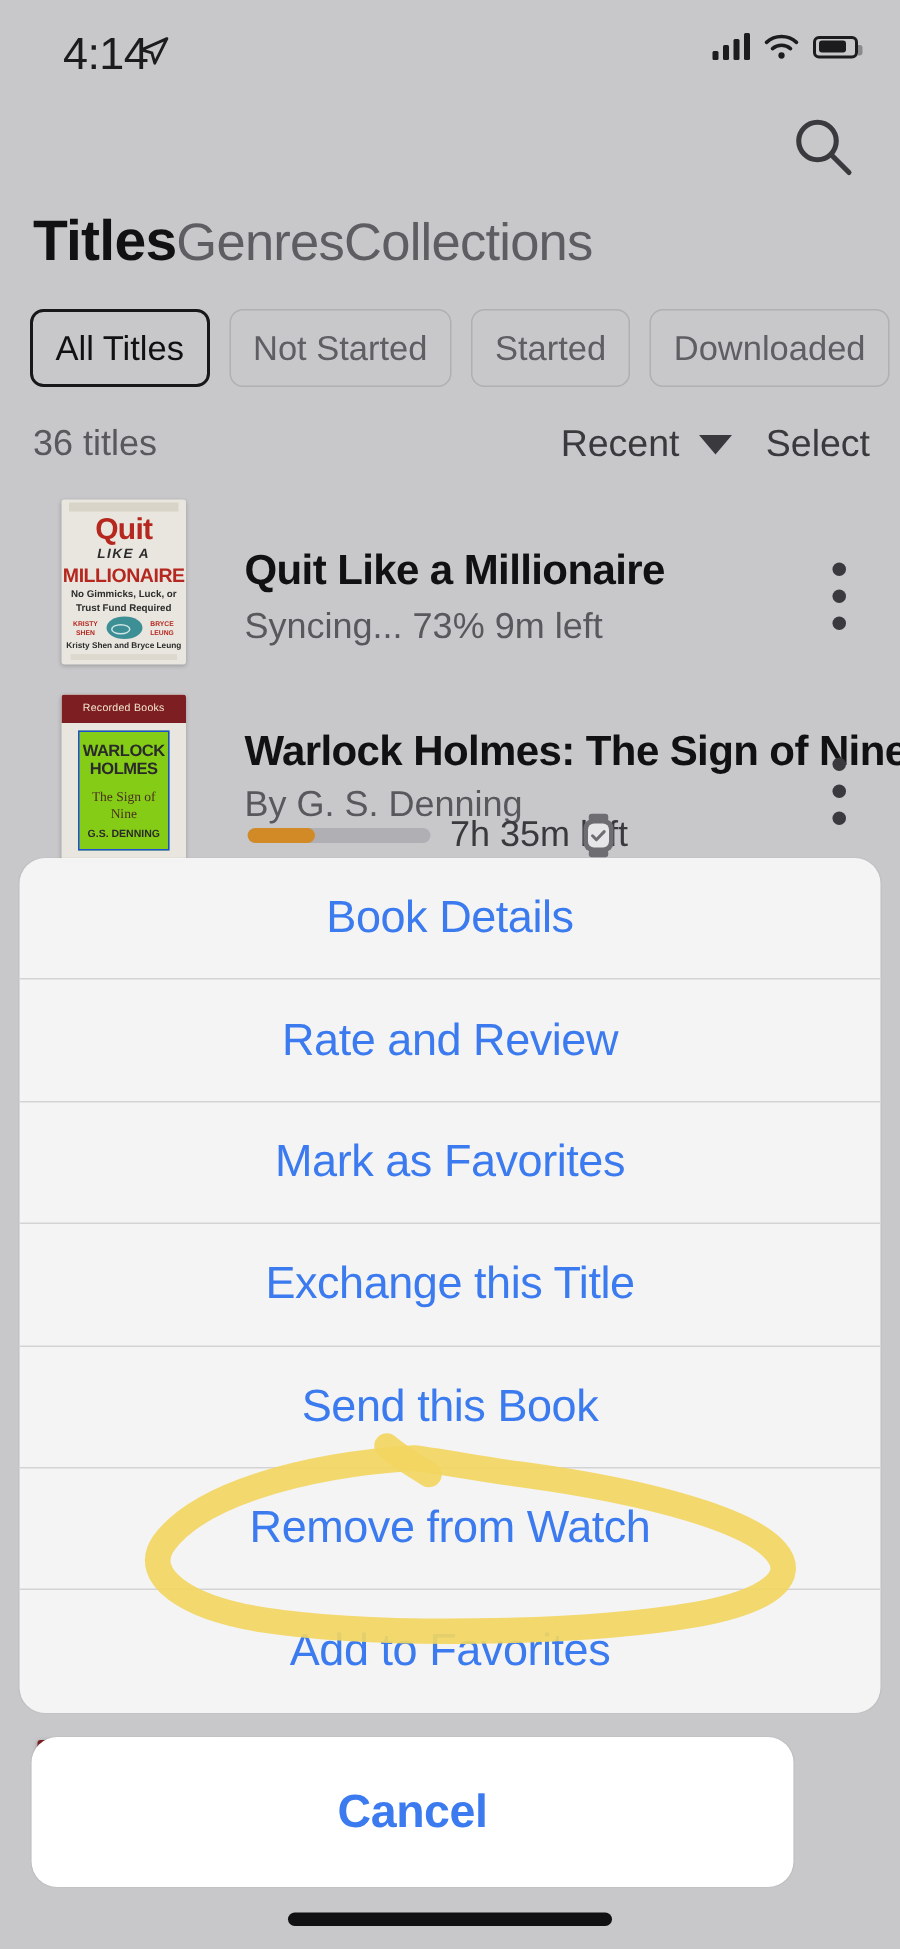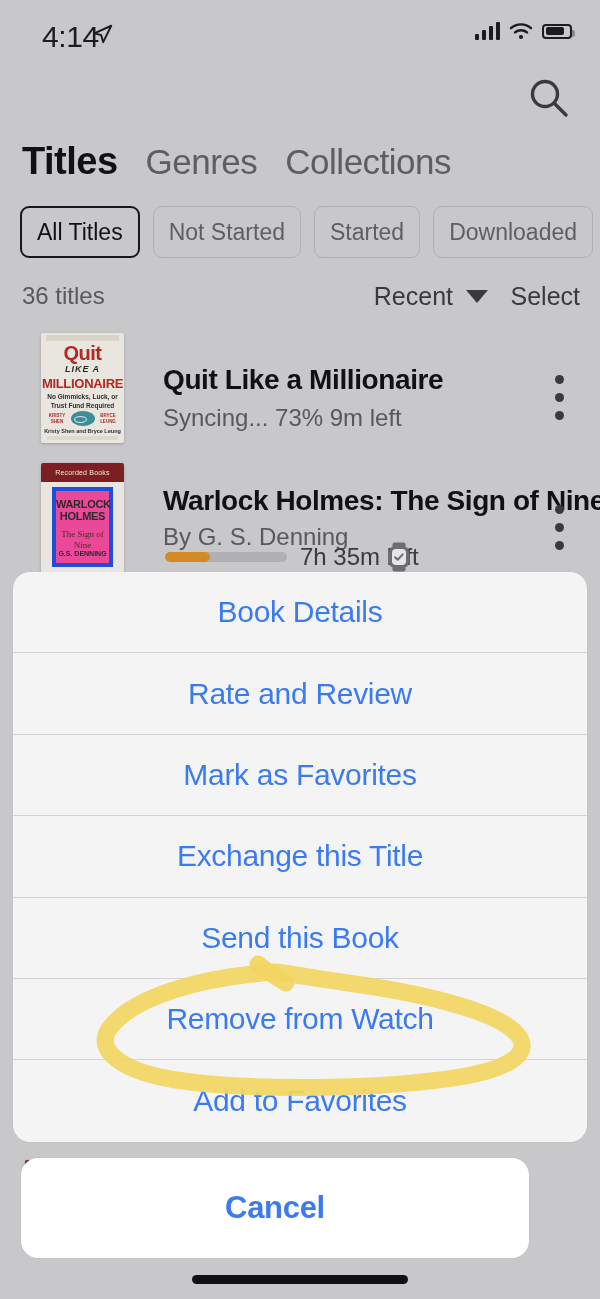--- a/index.html
+++ b/index.html
@@ -28,21 +28,21 @@
   .sig i:nth-child(1){ height:6px; } .sig i:nth-child(2){ height:10px; }
   .sig i:nth-child(3){ height:14px; } .sig i:nth-child(4){ height:18px; }
   .batt { position:relative; width:30px; height:15px; border:2px solid #1c1c1e; border-radius:4px; }
   .batt::after { content:""; position:absolute; right:-5px; top:4px; width:3px; height:7px; background:#8a8a8e; border-radius:0 2px 2px 0; }
   .batt i { position:absolute; left:1.5px; top:1.5px; bottom:1.5px; width:72%; background:#1c1c1e; border-radius:2px; }
 
   
   .search-btn { position:absolute; right:27px; top:74px; width:48px; height:48px; }
 
   
-  .navtabs { position:absolute; left:22px; top:140px; display:flex; align-items:baseline; gap:28px; }
+  .navtabs { position:absolute; left:22px; top:140px; display:flex; align-items:baseline; }
   .navtab { font-size:35px; color:#5d5d62; letter-spacing:-0.5px; white-space:nowrap; }
   .navtab.active { font-size:38px; font-weight:700; color:#111113; }
 
   
   .chips { position:absolute; left:20px; top:206px; display:flex; gap:13px; width:620px; }
   .chip {
     height:52px; padding:0 15px; display:flex; align-items:center;
     border:1.6px solid #b0b0b4; border-radius:9px;
     font-size:23px; color:#5e5e63; white-space:nowrap; background:transparent;
   }
@@ -78,21 +78,21 @@
   .cov-quit .globe::after { content:""; position:absolute; left:3px; top:5px; width:11px; height:5px; border:1px solid #cfe5e6; border-radius:50%; }
   .cov-quit .q5 { position:absolute; top:95px; left:0; right:0; text-align:center; font-size:5.5px; font-weight:700; color:#2c2c2c; }
   .cov-quit .q6 { position:absolute; top:103px; left:6px; right:6px; height:4px; background:#ddd9cf; }
 
   
   .cov-warlock { position:relative; background:
       repeating-linear-gradient(45deg,#c9721f 0 5px,#b4611a 5px 10px),
       #c2701e; }
   .cov-warlock .w-top { position:absolute; top:0; left:0; right:0; height:19px; background:#7d1f22; display:flex; align-items:center; justify-content:center; }
   .cov-warlock .w-top span { font-size:7px; color:#f4e7cf; letter-spacing:0.2px; }
-  .cov-warlock .w-mid { position:absolute; top:24px; left:11px; right:11px; bottom:6px; background:#ec4899; border:4px solid #1d4ed8; }
+  .cov-warlock .w-mid { position:absolute; top:24px; left:11px; right:11px; bottom:6px; background:#84cc16; border:1px solid #1d4ed8; }
   .cov-warlock .w1 { position:absolute; top:8px; left:0; right:0; text-align:center; font-size:11px; font-weight:700; color:#2a2a2a; line-height:1.05; letter-spacing:-0.3px; }
   .cov-warlock .w2 { position:absolute; top:38px; left:0; right:0; text-align:center; font-size:9px; color:#4a2f20; font-family:"Liberation Serif",serif; line-height:1.2; }
   .cov-warlock .w3 { position:absolute; bottom:6px; left:0; right:0; text-align:center; font-size:7px; font-weight:700; color:#2a2a2a; }
 
   
   .cover-sliver { position:absolute; left:25px; top:1160px; width:120px; height:26px; background:#7d1f22; border-radius:2px 2px 0 0; box-shadow:0 1px 3px rgba(0,0,0,.25); }
 
   
   .prog { position:absolute; left:165px; width:122px; height:10px; border-radius:5px; background:#b0b0b4; overflow:hidden; }
   .prog i { display:block; height:100%; background:#d28a26; border-radius:5px; }

